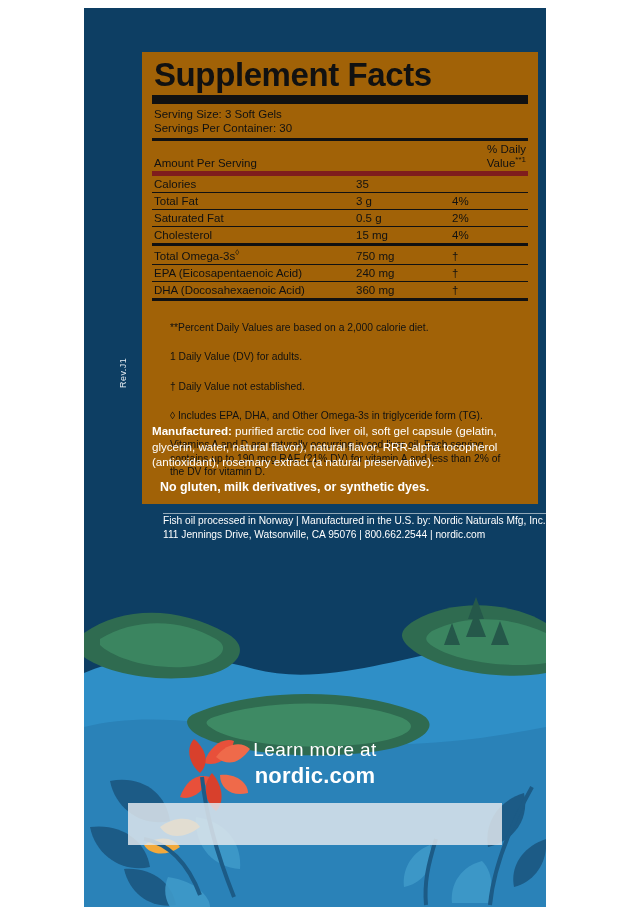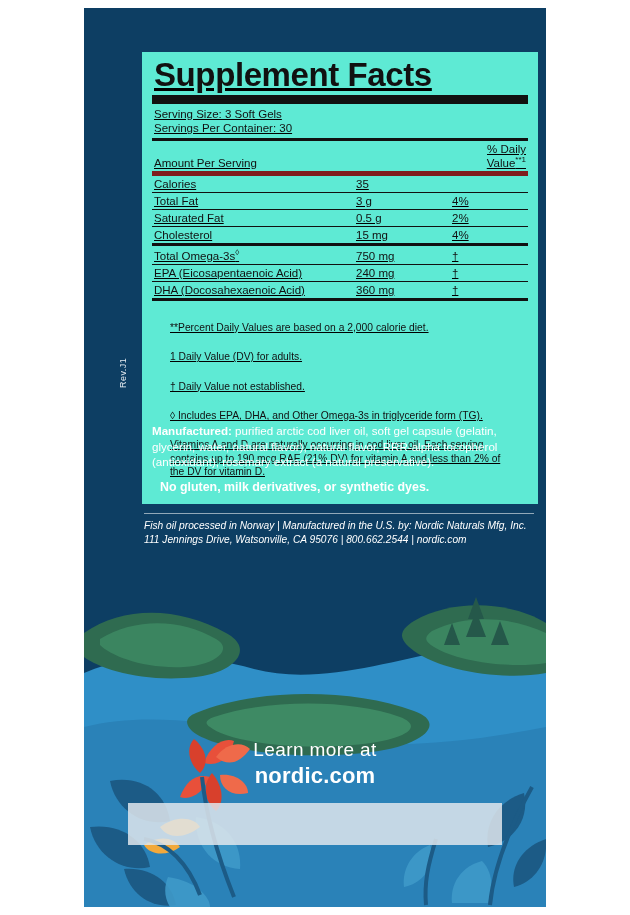--- a/index.html
+++ b/index.html
@@ -67,23 +67,22 @@
     transform: rotate(-90deg);
     transform-origin: left top;
     letter-spacing: .5px;
   }
 
   
   .panel {
     position: absolute;
     left: 58px; top: 44px;
     width: 396px;
-    background: #5eead4;
+    background: #a16207;
     padding: 6px 10px 9px 10px;
-    text-decoration: underline;
   }
   .sf-title {
     font-size: 33px;
     font-weight: bold;
     letter-spacing: -0.4px;
     color: #111;
     line-height: 1.02;
     padding: 0 2px 3px 2px;
     border-bottom: 9px solid #111;
   }
@@ -144,28 +143,26 @@
   .noglu {
     position: absolute;
     left: 76px; top: 472px;
     width: 382px;
     color: #ffffff;
     font-size: 12.4px;
     font-weight: bold;
   }
   .addr {
     position: absolute;
-    left: 60px; top: 505px;
+    left: 79px; top: 505px;
     width: 390px;
     color: #ffffff;
     font-size: 10.2px;
     line-height: 1.38;
     border-top: 1px solid rgba(255,255,255,.55);
-    padding-top: 5px;
-    font-style: italic;
   }
 </style>
 </head>
 <body>
 
 <div id="page">
 
   <div class="box">
 
     <div class="illus">

